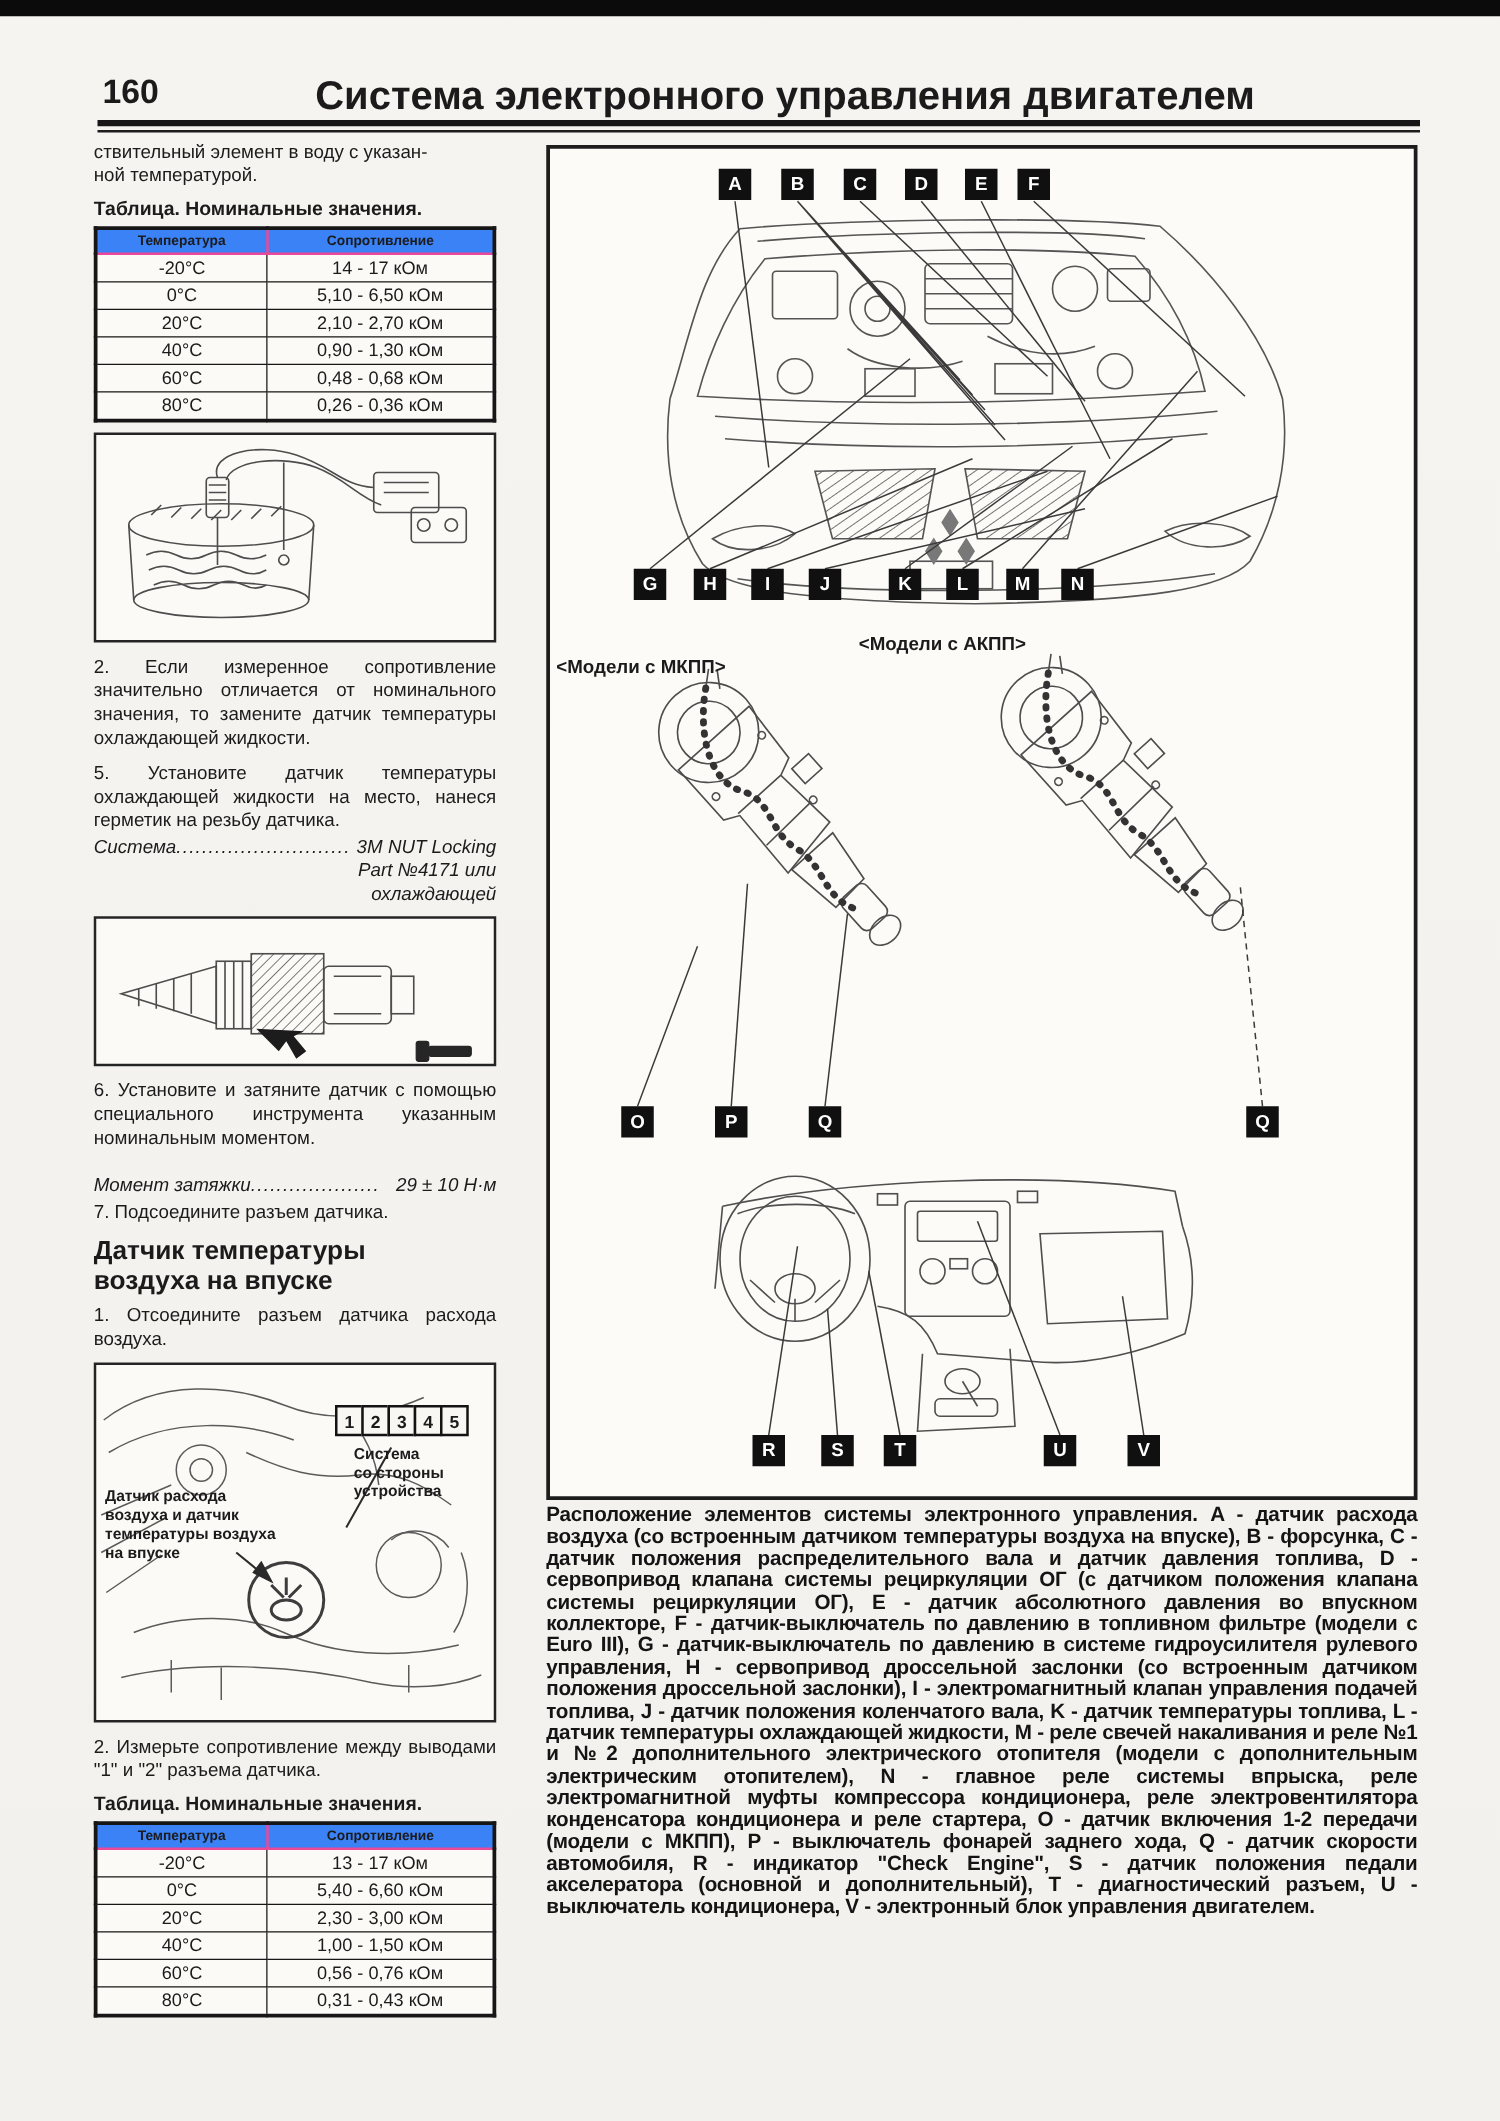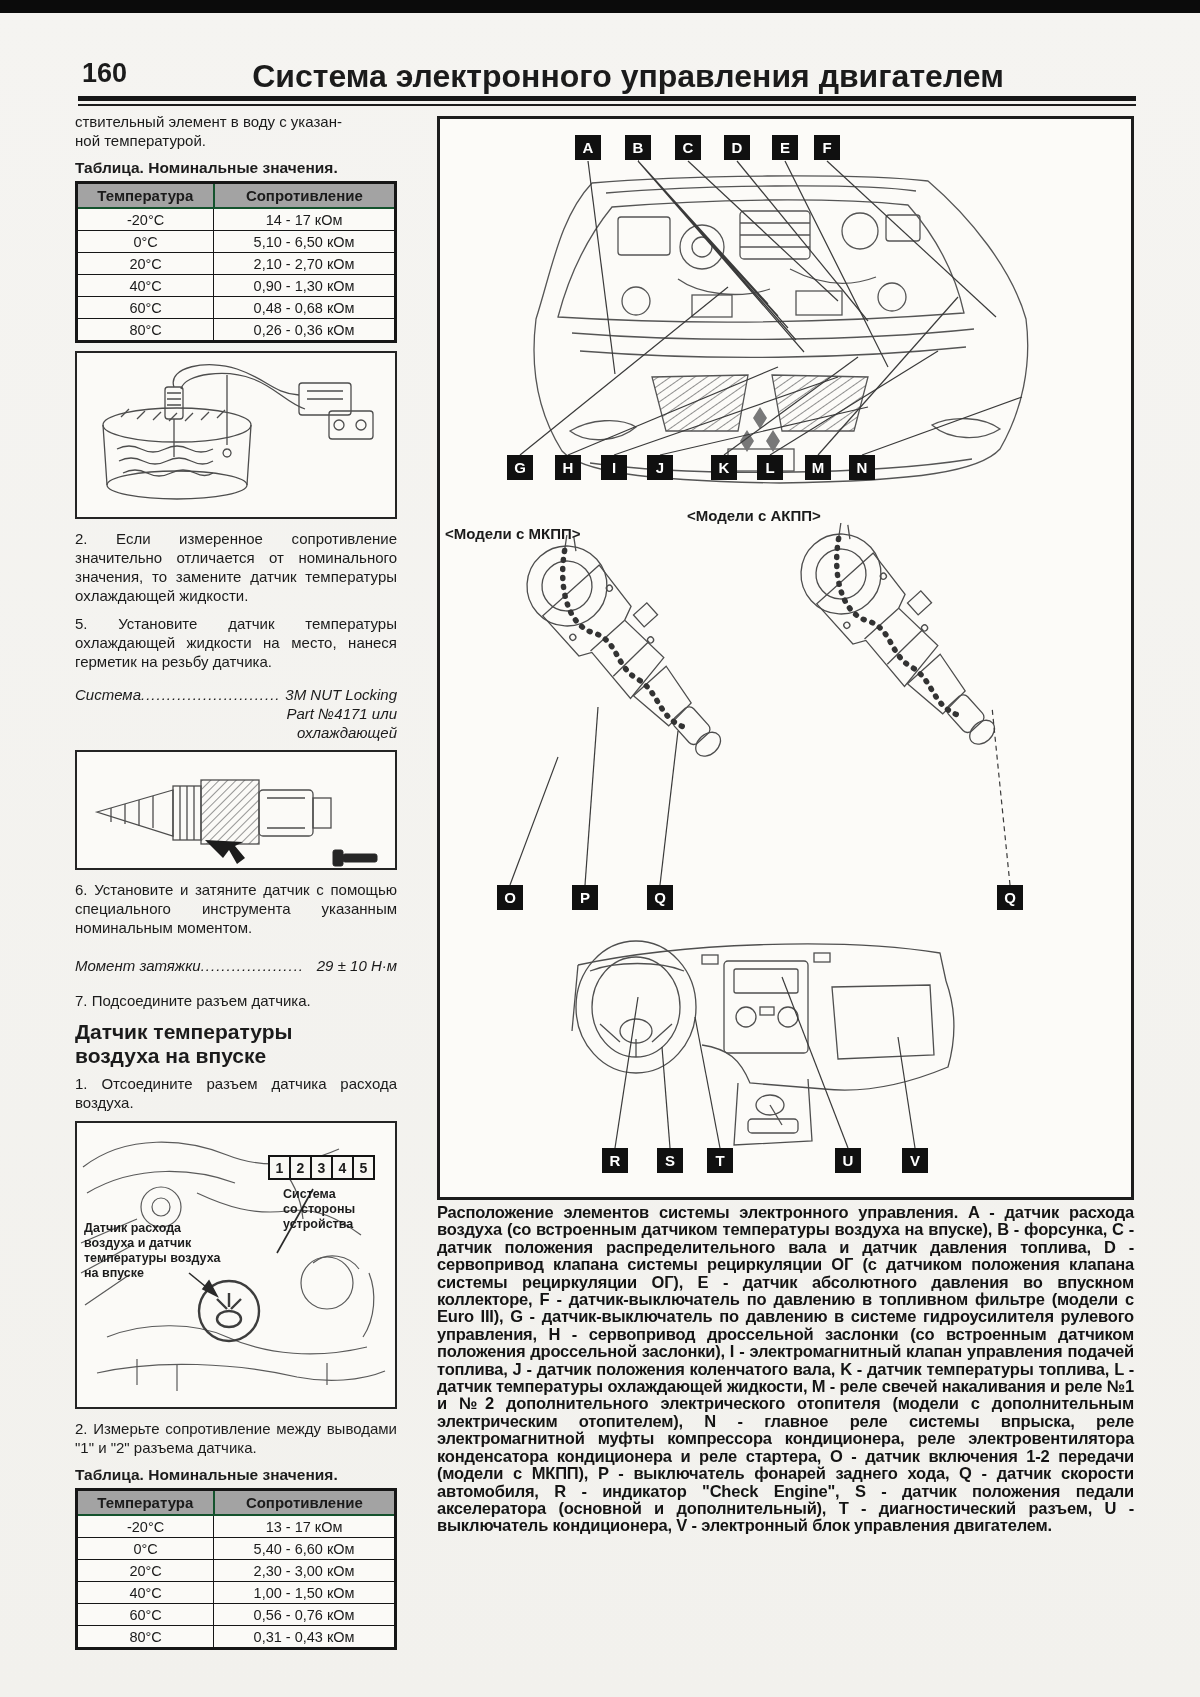--- a/index.html
+++ b/index.html
@@ -10,21 +10,21 @@
   .pagenum { position:absolute; left:82px; top:58px; font-size:27px; font-weight:bold; }
   .title   { position:absolute; left:156px; right:100px; top:58px; text-align:center; font-size:32px; font-weight:bold; }
   .rule1 { position:absolute; top:96px;  left:78px; width:1058px; height:5px; background:#171717; }
   .rule2 { position:absolute; top:104px; left:78px; width:1058px; height:2px; background:#1d1d1d; }
 
   
   .leftcol { position:absolute; left:75px; top:112px; width:322px; }
   p.body { margin:0 0 9px; font-size:15px; line-height:19px; text-align:justify; }
   .tcap { font-weight:bold; font-size:15.5px; margin:8px 0 4px; }
   table.vals { width:100%; border-collapse:collapse; border:3px solid #161616; margin:0 0 8px; background:#fbfaf7; }
-  table.vals th { border:2px solid #14532d; font-size:15px; padding:3px 2px; background:#a3a3a3; }
+  table.vals th { border:2px solid #ec4899; font-size:11px; padding:3px 2px; background:#3b82f6; }
   table.vals td { border:1.5px solid #161616; font-size:14.5px; text-align:center; padding:2.5px 2px; }
   .fig { border:2.5px solid #242424; background:#fbfaf7; margin:4px 0 10px; position:relative; }
   .fig svg { display:block; }
   .specrow { display:flex; align-items:baseline; font-style:italic; font-size:15px; line-height:19px; }
   .specrow .dots { flex:1; overflow:hidden; white-space:nowrap; letter-spacing:1px; }
   .specline2 { text-align:right; font-style:italic; font-size:15px; line-height:19px; }
   .h2 { font-size:21px; font-weight:bold; line-height:24px; margin:10px 0 6px; }
 
   
   .pins { position:absolute; left:193px; top:32px; display:flex; }
@@ -112,21 +112,21 @@
           <rect x="222" y="30" width="52" height="32" rx="3"></rect>
           <rect x="252" y="58" width="44" height="28" rx="3"></rect>
           <path d="M230,38 h36 M230,46 h36"></path>
           <circle cx="262" cy="72" r="5"></circle>
             <circle cx="284" cy="72" r="5"></circle>
         </g>
       </svg>
     </figure>
 
     <p class="body">2. Если измеренное сопротивление значительно отличается от номинального значения, то замените датчик температуры охлаждающей жидкости.</p>
-    <p class="body" style="margin-bottom:14px">5. Установите датчик температуры охлаждающей жидкости на место, нанеся герметик на резьбу датчика.</p>
+    <p class="body" style="margin-bottom:2px">5. Установите датчик температуры охлаждающей жидкости на место, нанеся герметик на резьбу датчика.</p>
 
     <div class="specrow">
       <span>Система</span>
       <span class="dots">...........................</span>
       <span>3M NUT Locking</span>
     </div>
     <div class="specline2">Part №4171 или</div>
     <div class="specline2">охлаждающей</div>
 
     <figure class="fig" style="margin-top:8px">
@@ -155,21 +155,21 @@
         </g>
       </svg>
     </figure>
 
     <p class="body" style="margin-bottom:19px">6. Установите и затяните датчик с помощью специального инструмента указанным номинальным моментом.</p>
     <div class="specrow">
       <span>Момент затяжки</span>
       <span class="dots">....................</span>
       <span>29 ± 10 Н·м</span>
     </div>
-    <p class="body" style="margin-top:16px">7. Подсоедините разъем датчика.</p>
+    <p class="body" style="margin-top:2px">7. Подсоедините разъем датчика.</p>
 
     <div class="h2"><span>Датчик температуры</span><br><span>воздуха на впуске</span></div>
 
     <p class="body">1. Отсоедините разъем датчика расхода воздуха.</p>
 
     <figure class="fig">
       <svg width="317" height="284" viewBox="0 0 317 284">
         <g stroke="#5a5a5a" fill="none" stroke-width="1.2">
           <path d="M6,44 C50,10 110,16 150,32 C190,48 230,40 262,26"></path>
           <path d="M10,70 C60,40 120,46 158,60"></path>

